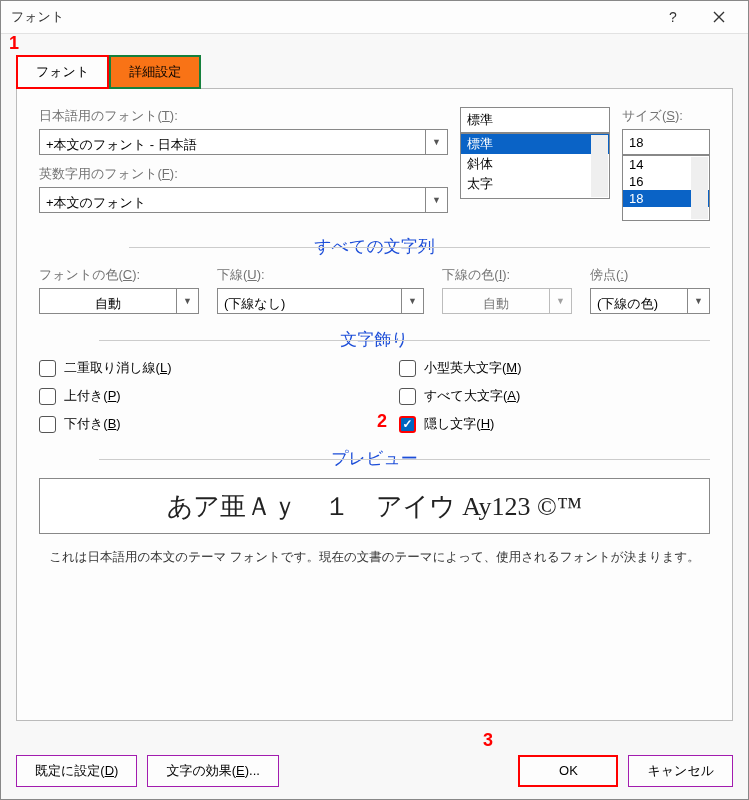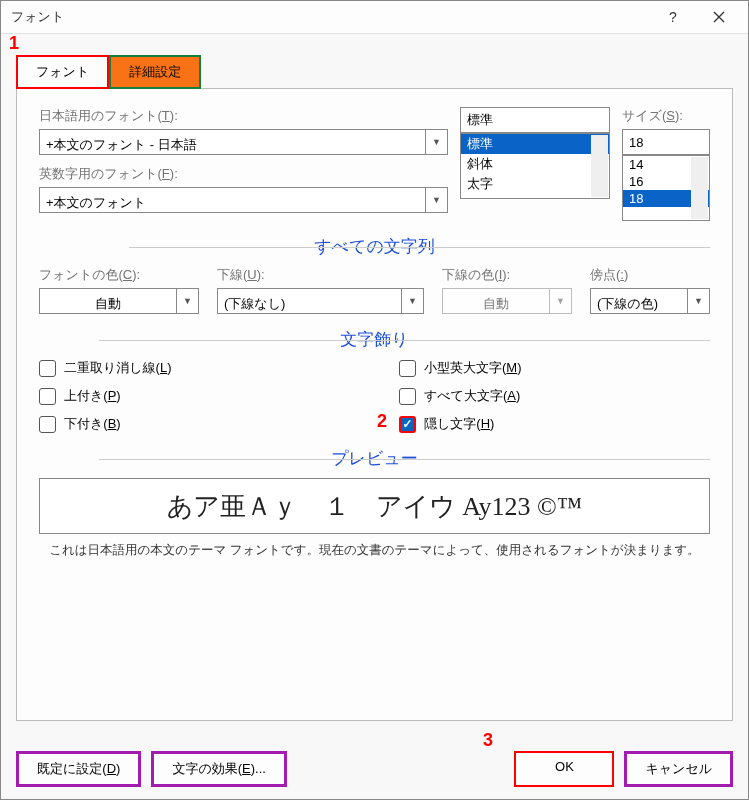--- a/index.html
+++ b/index.html
@@ -97,28 +97,28 @@
   width: 17px; height: 17px; border: 1px solid #555; border-radius: 3px; background: #fff;
   display: flex; align-items: center; justify-content: center;
 }
 .chk .box.checked { background: #0067c0; border-color: #0067c0; }
 .chk .box.checked::after { content: "✓"; color: #fff; font-size: 12px; font-weight: bold; }
 .preview-box {
   border: 1px solid #888; background: #fff; height: 56px;
   display: flex; align-items: center; justify-content: center;
   font-family: "MS Mincho", serif; font-size: 26px; color: #222;
 }
-.preview-desc { font-size: 12.5px; text-align: center; margin-top: 8px; color: #333; }
+.preview-desc { font-size: 12.5px; text-align: center; margin-top: 15px; color: #333; }
 .footer {
   position: absolute; bottom: 12px; left: 15px; right: 15px;
   display: flex; gap: 10px;
 }
 .footer .spacer { flex: 1; }
 .btn-std {
-  border: 3px solid #a21caf; background: #fdfdfd; padding: 6px 18px;
+  border: 1px solid #a21caf; background: #fdfdfd; padding: 6px 18px;
   font-size: 13px; min-width: 90px; text-align: center;
 }
 .marker {
   position: absolute; color: #ff0000; font-weight: bold; font-size: 18px;
   font-family: Arial, sans-serif;
 }
 .redbox { border: 2px solid #ff0000 !important; }
 u { text-decoration: underline; }
 </style>
 </head>

